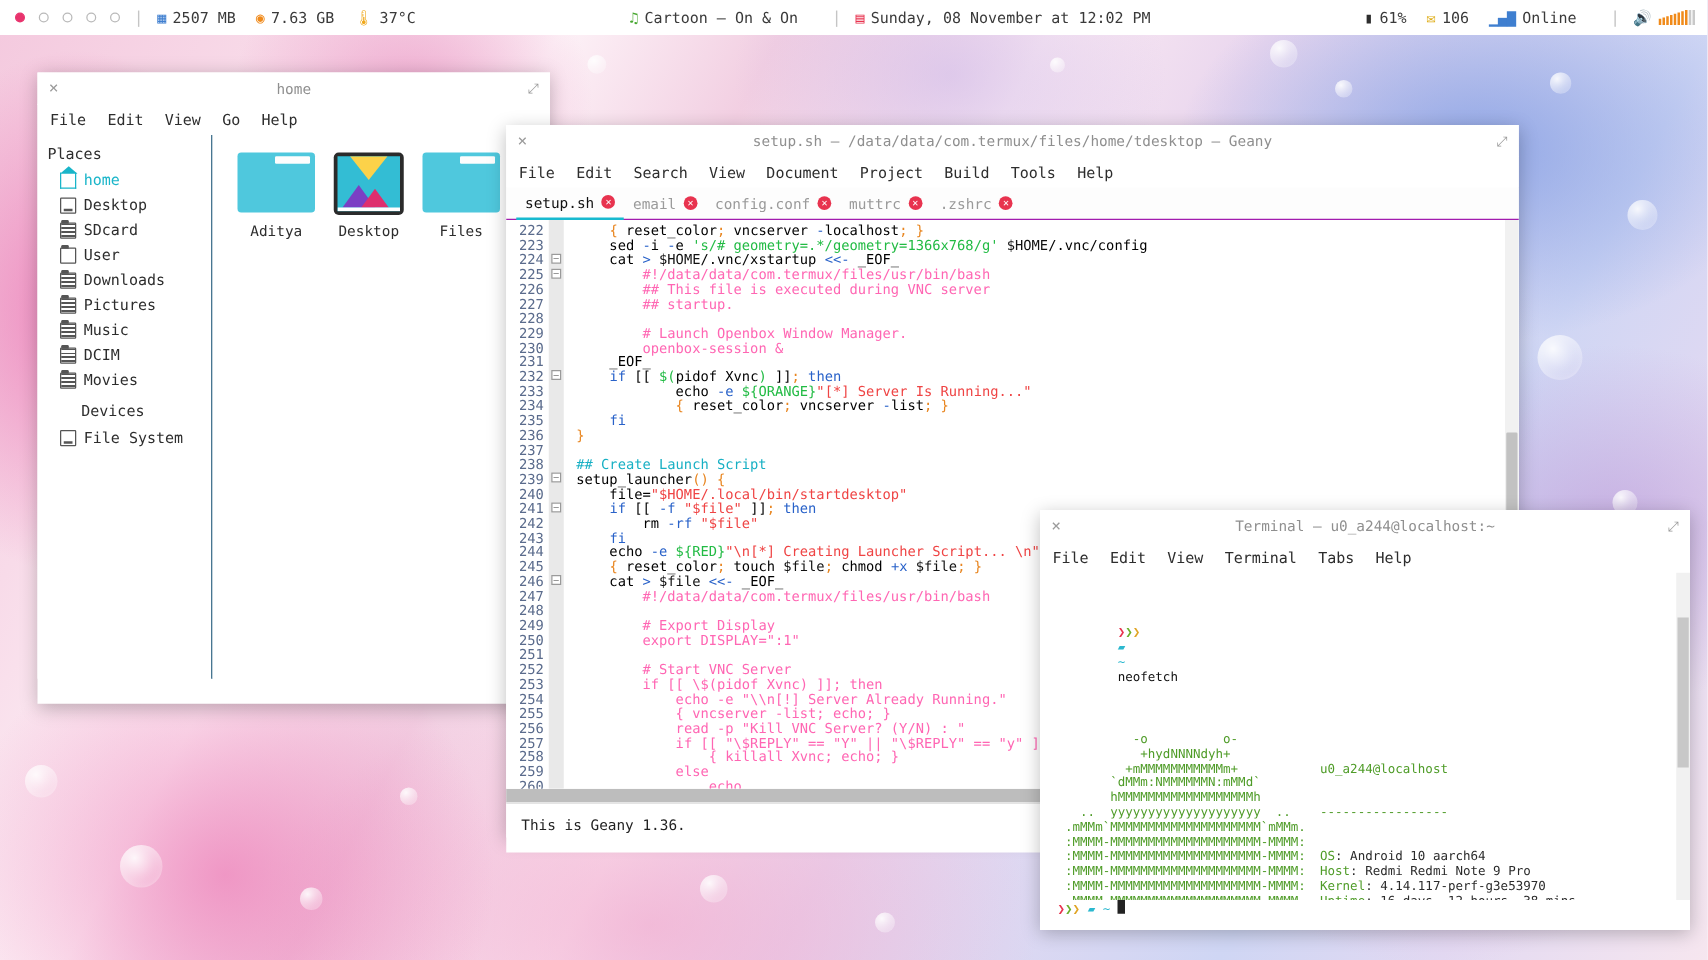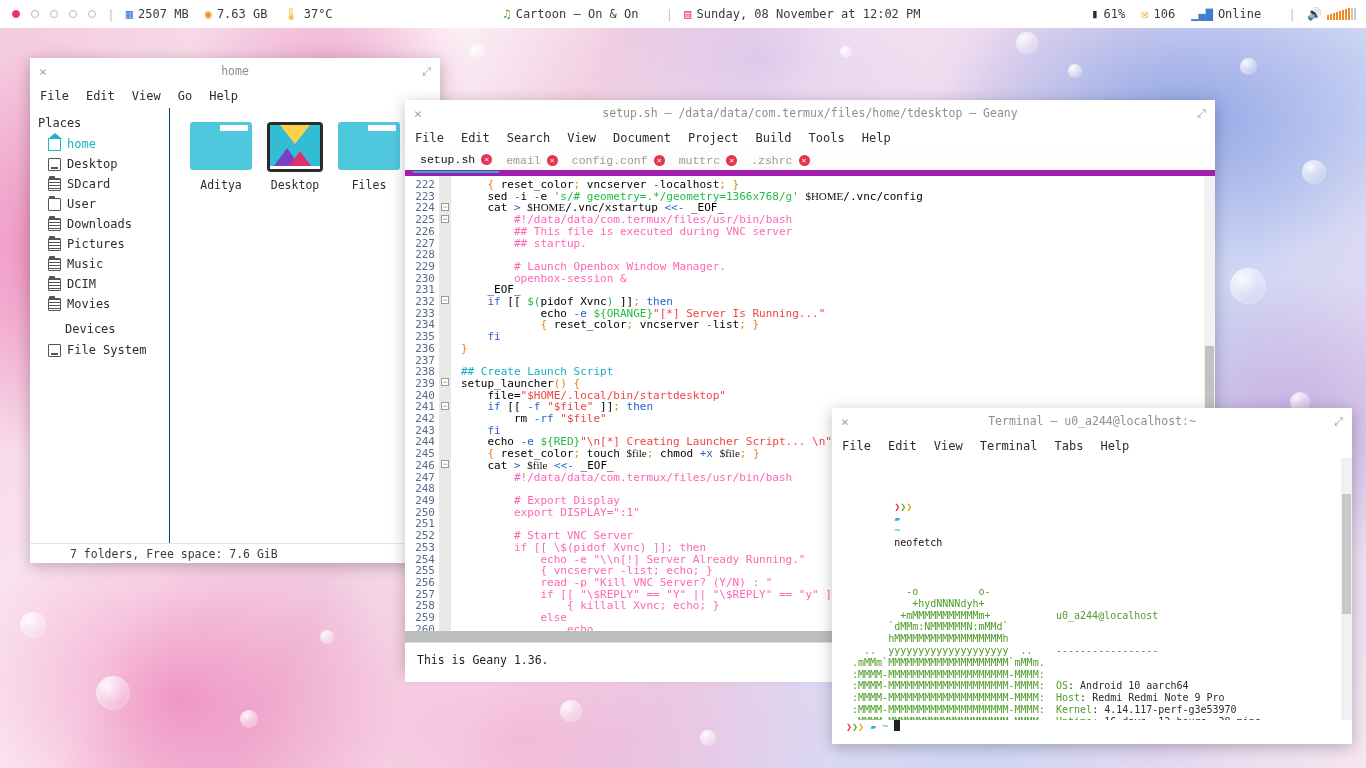--- a/index.html
+++ b/index.html
@@ -98,21 +98,21 @@
   .deskthumb .tri-r { position:absolute; left:19px; bottom:3px; width:0; height:0;
       border-left:11px solid transparent; border-right:11px solid transparent; border-bottom:15px solid #de2f6e; }
   .deskthumb .bar { position:absolute; left:0; right:0; bottom:0; height:3px; background:#ffffff; }
   #fm .fileicon .lbl { font-size: 11.5px; color: #2d2d2d; margin-top: 4px; }
   #fm .statusbar { height: 20px; border-top: 1px solid #e4e4e4; display: flex; align-items: center;
       padding-left: 40px; font-size: 11.5px; color: #3a3a3a; background: #ffffff; }
 
   
   #geany { left: 405px; top: 100px; width: 810px; height: 570px; }
   #geany .tabbar { height: 26px; display: flex; align-items: center; padding-left: 8px;
-      border-bottom: 6px solid #a21caf; background: #fdfdfd; font-family: Liberation Mono, monospace; }
+      border-bottom: 1px solid #a21caf; background: #fdfdfd; }
   #geany .gtab { display: flex; align-items: center; gap: 6px; padding: 0 7px; height: 26px;
       font-size: 11.5px; color: #9a9a9a; cursor: pointer; }
   #geany .gtab.active { color: #111; border-bottom: 2.5px solid #17b9cf; }
   #geany .xbtn { width: 11px; height: 11px; border-radius: 50%; background: #e8334f;
       color: #fff; font-size: 8px; line-height: 11px; text-align: center; cursor: pointer; }
   #geany .editor { height: 455px; display: flex; background: #ffffff; overflow: hidden; position: relative; }
   #geany .gutter { width: 34px; background: #ffffff; text-align: right; padding-right: 4px;
       font-family: "DejaVu Sans Mono", monospace; font-size: 11px; color: #5a6b8c; line-height: 11.7px;
       padding-top: 3px; flex: none; }
   #geany .foldcol { width: 12px; background: #e9e9e9; flex: none; padding-top: 3px; position: relative; }
@@ -127,21 +127,21 @@
   #geany .hscroll { height: 11px; background: #bdbdbd; }
   #geany .msgwin { height: 40px; background: #ffffff; border-top: 1px solid #dcdcdc;
       font-size: 11.5px; color: #222; padding: 10px 0 0 12px; }
   
   .c-cm { color: #ff66b3; }       
   .c-cm2 { color: #18b0c4; }      
   .c-kw { color: #2962c9; }       
   .c-str { color: #ef4444; }      
   .c-var { color: #22bb44; }      
   .c-op { color: #e8851f; }
-  .c-pl { color: #111; font-family: Liberation Serif, serif; }
+  .c-pl { color: #111; }
 
   
   #term { left: 832px; top: 408px; width: 520px; height: 336px; }
   #term .tbody { height: 262px; background: #ffffff; display: flex; overflow: hidden; }
   #term .tcontent { flex: 1; padding: 8px 0 0 14px; font-family: "DejaVu Sans Mono", monospace;
       font-size: 10px; line-height: 11.8px; white-space: pre; }
   #term .tscroll { width: 11px; background: #f1f1f1; position: relative; }
   #term .tscroll .thumb { position: absolute; left: 1px; top: 36px; width: 9px; height: 120px;
       background: #c8c8c8; }
   .t-prompt-a { color: #e8334f; } .t-prompt-b { color: #6ab02a; } .t-prompt-c { color: #e0a526; }
@@ -328,21 +328,20 @@
         </div>
         <div class="fileicon">
           <div class="glyph">
               <div class="bigfolder"></div>
             </div>
           <div class="lbl">Files</div>
         </div>
       </div>
     </div>
   </div>
-  <div class="statusbar">7 folders, Free space: 7.6 GiB</div>
 </div>
 
 <div class="win" id="geany">
   <div class="titlebar">
     <span class="tclose">×</span>
     <span class="ttitle">setup.sh – /data/data/com.termux/files/home/tdesktop – Geany</span>
     <span class="tmax">⤢</span>
   </div>
   <div class="menubar">
     <span>File</span>

